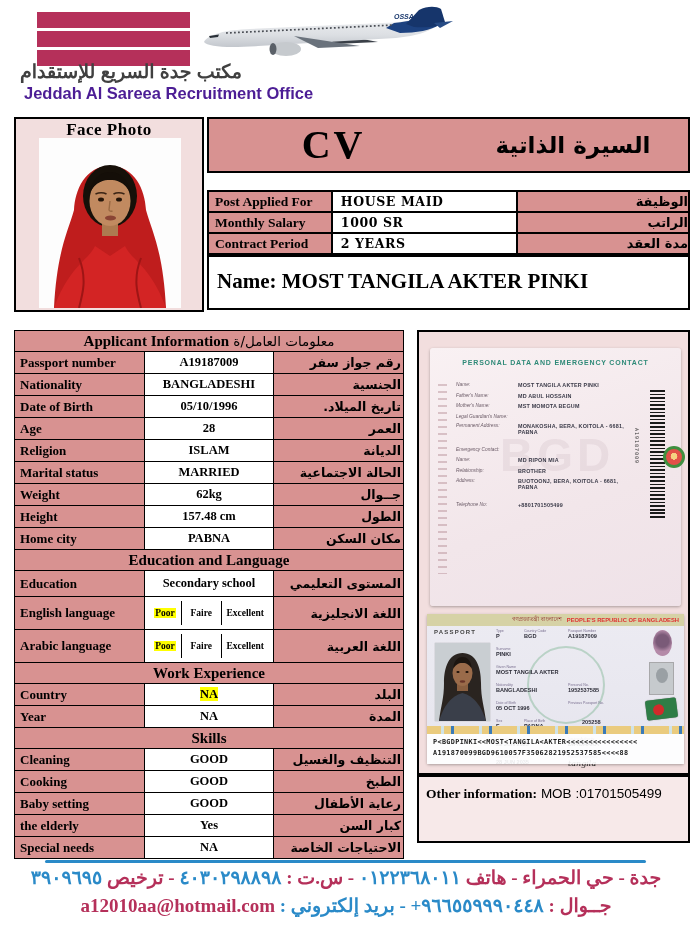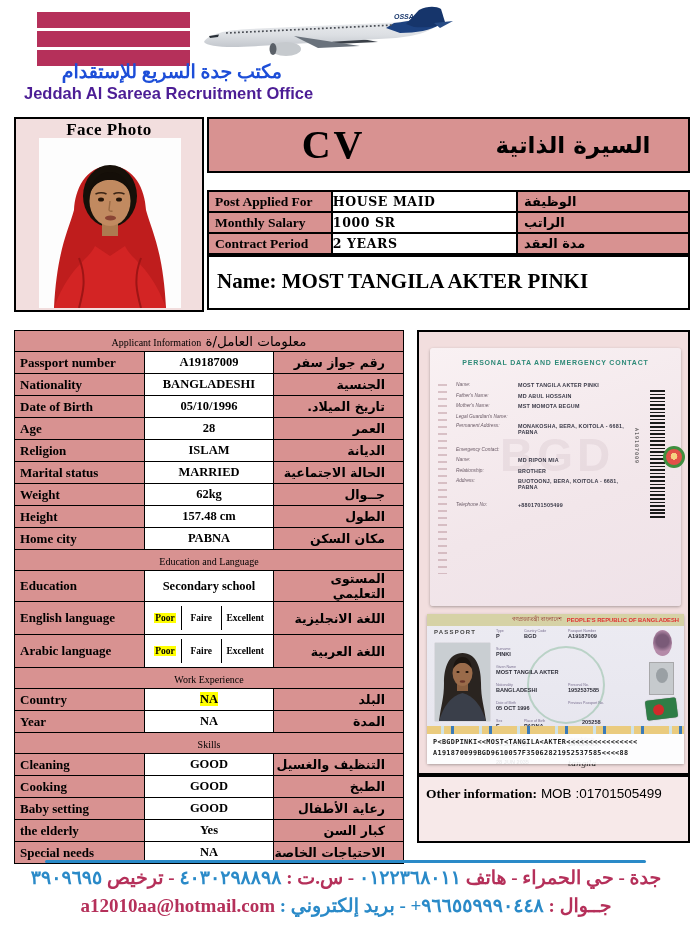--- a/index.html
+++ b/index.html
@@ -7,62 +7,62 @@
     --hl:#ffff00; --navy:#16356b;
   }
   *{box-sizing:border-box;margin:0;padding:0}
   html,body{width:692px;height:930px;overflow:hidden;background:#fff}
   body{font-family:"Liberation Serif",serif;position:relative}
   .abs{position:absolute}
 
   
   #logo-stripes{left:37px;top:12px;width:153px}
   .stripe{height:16px;background:var(--maroon);margin-bottom:3px}
-  #arabic-title{left:20px;top:61px;width:262px;text-align:right;direction:rtl;
-    font-family:Liberation Serif, serif;font-weight:bold;font-size:19px;color:#1d4ed8;line-height:22px}
+  #arabic-title{left:20px;top:61px;width:262px;text-align:left;direction:rtl;
+    font-family:Liberation Sans, sans-serif;font-weight:bold;font-size:19px;color:#404040;line-height:22px}
   #english-title{left:24px;top:84px;width:300px;font-family:"Liberation Sans",sans-serif;
     font-weight:bold;font-size:16.5px;color:#4c1d95}
   #plane{left:198px;top:6px}
 
   
   #face-box{left:14px;top:117px;width:190px;height:195px;background:var(--lightpink);border:2px solid #000}
   #face-title{text-align:center;font-weight:bold;font-size:17px;letter-spacing:.5px;margin-top:1px}
   #face-photo{position:absolute;left:23px;top:19px;width:142px;height:170px;background:#fdfdfd}
 
   
   #cv-banner{left:207px;top:117px;width:483px;height:56px;background:var(--pink);border:2px solid #000;display:flex}
   #cv-en{width:52%;text-align:center;font-weight:bold;font-size:40px;letter-spacing:3px;line-height:52px}
   #cv-ar{width:48%;text-align:center;direction:rtl;font-family:"DejaVu Sans",sans-serif;
     font-weight:bold;font-size:23px;line-height:52px}
 
   
   #job-table{left:207px;top:190px;width:483px;border-collapse:collapse}
   #job-table td{border:2px solid #000;height:21px}
   #job-table .jl{width:121px;background:var(--pink);font-weight:bold;font-size:13.5px;padding-left:6px}
   #job-table .jv{width:181px;background:#fff;font-family:"DejaVu Serif",serif;font-weight:bold;
-    font-size:12.5px;letter-spacing:.6px;}
-  #job-table .ja{width:168px;background:var(--pink);text-align:left;padding-left:6px;direction:rtl;
+    font-size:12.5px;letter-spacing:.6px;padding-left:8px}
+  #job-table .ja{width:168px;background:var(--pink);text-align:right;padding-left:6px;direction:rtl;
     font-family:"DejaVu Sans",sans-serif;font-weight:bold;font-size:13px}
 
   
   #name-box{left:207px;top:255px;width:483px;height:55px;border:2px solid #000;background:#fff;
     font-weight:bold;font-size:21px;padding:12px 0 0 8px}
 
   
   #applicant-table{left:14px;top:330px;width:390px;border-collapse:collapse;table-layout:fixed}
   #applicant-table td{border:1.6px solid #000;overflow:hidden}
   #applicant-table tr{height:22px}
   #applicant-table tr.sec{height:21px}
   #applicant-table tr.tall{height:26px}
   #applicant-table td[colspan]{background:var(--pink);text-align:center}
-  .sec-en{font-weight:normal;font-size:10px}
+  .sec-en{font-weight:bold;font-size:15px}
   .sec-ar{font-family:"DejaVu Sans",sans-serif;font-weight:normal;font-size:13.5px}
   #applicant-table .al{width:128px;background:var(--pink);font-weight:bold;font-size:13px;padding-left:5px}
   #applicant-table .av{width:135px;background:#fff;text-align:center;font-weight:bold;font-size:12.5px}
-  #applicant-table .aa{width:127px;background:var(--pink);direction:rtl;text-align:right;padding-right:18px;
+  #applicant-table .aa{width:127px;background:var(--pink);direction:rtl;text-align:right;padding-right:2px;
     font-family:"DejaVu Sans",sans-serif;font-weight:bold;font-size:12.5px}
   .hl{background:var(--hl)}
   .av.opts{padding:4px}
   .av.opts{display:table-cell}
   .opt{display:inline-block;height:100%;font-weight:bold;font-size:9.5px;line-height:24px;vertical-align:middle}
   .opt0{width:27%;border-right:1.5px solid #000}
   .opt1{width:33%;border-right:1.5px solid #000}
   .opt2{width:39%}
   .opt .hl{padding:0 1px}
 

